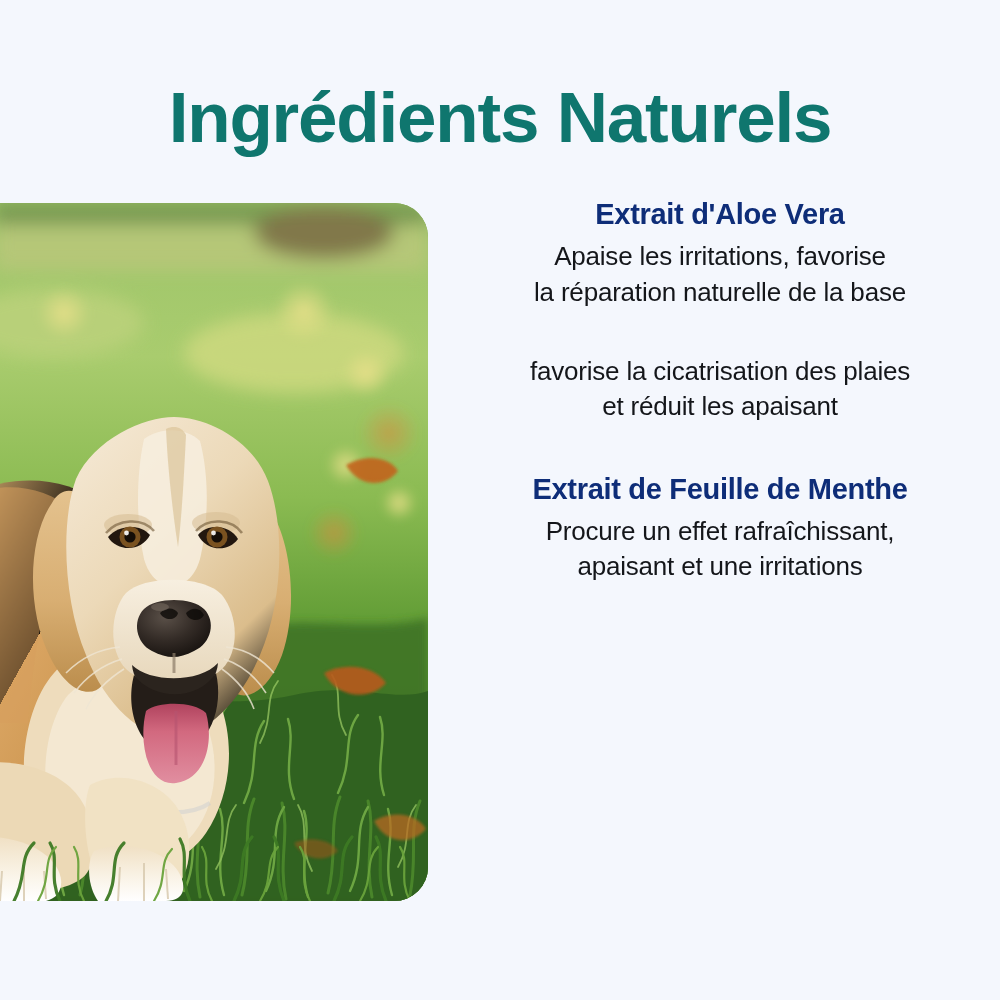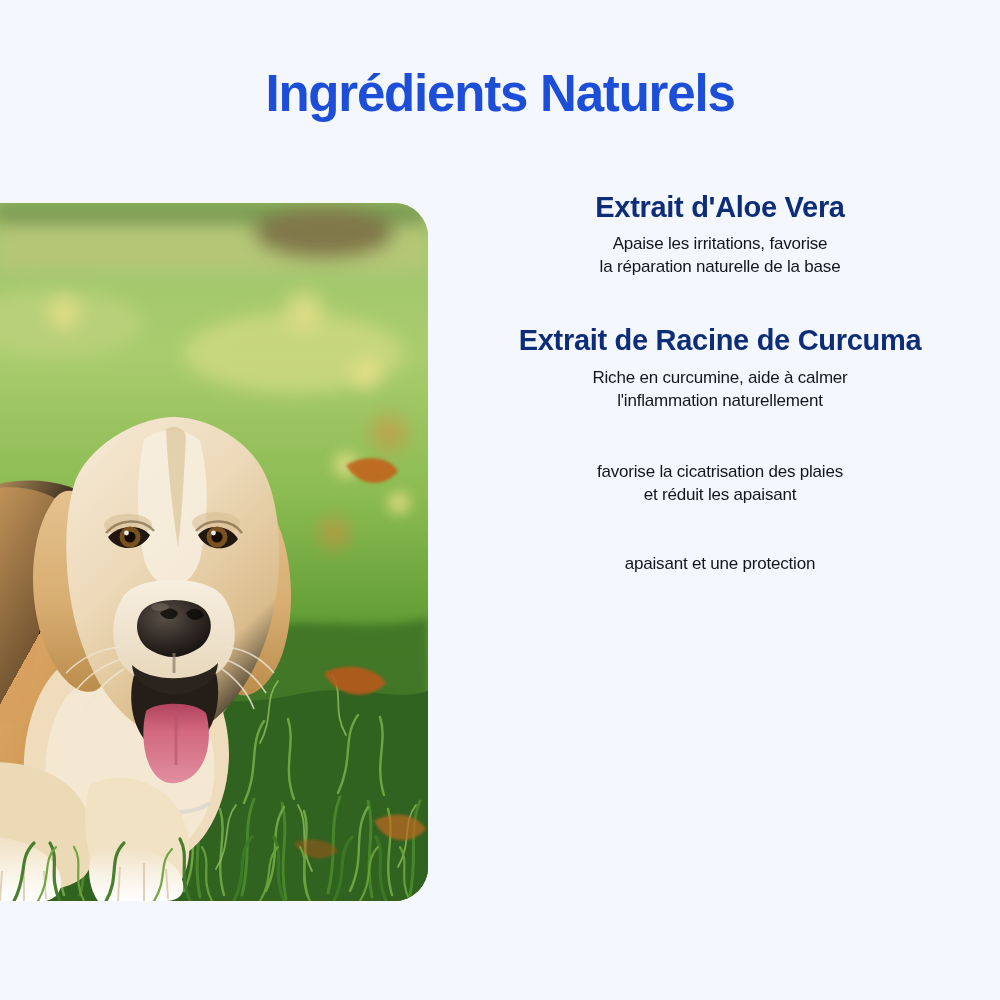--- a/index.html
+++ b/index.html
@@ -21,25 +21,25 @@
     background: #f4f7fd;
   }
 
   
   .page-title {
     position: absolute;
     top: 34px;
     left: 0;
     width: 1000px;
     text-align: center;
-    font-size: 51px;
+    font-size: 71px;
     line-height: 1.0;
     font-weight: 800;
     letter-spacing: -1.2px;
-    color: #1d4ed8;
+    color: #0f766e;
     white-space: nowrap;
   }
 
   
   .photo-panel {
     position: absolute;
     left: -6px;
     top: 203px;
     width: 434px;
     height: 698px;
@@ -50,40 +50,40 @@
   .photo-panel svg {
     display: block;
     width: 100%;
     height: 100%;
   }
 
   
   .ingredients {
     position: absolute;
     left: 455px;
-    top: 189px;
+    top: 196px;
     width: 530px;
   }
   .ingredient {
     text-align: center;
     margin-bottom: 36px;
   }
   .ingredient:last-child { margin-bottom: 0; }
 
   .ing-title {
     font-size: 29px;
     font-weight: 800;
     color: #0e2d78;
     letter-spacing: -0.3px;
     line-height: 1.25;
     margin-bottom: 7px;
     white-space: nowrap;
   }
   .ing-desc {
-    font-size: 17px;
+    font-size: 26px;
     font-weight: 400;
     color: #14161a;
     line-height: 1.36;
     letter-spacing: -0.2px;
   }
   .ing-desc .ln { display: block; white-space: nowrap; }
 
   
   .ingredient.i1 { margin-bottom: 44px; }
   .ingredient.i2 { margin-bottom: 48px; }
@@ -350,35 +350,30 @@
   <div class="ingredients">
 
     <div class="ingredient i1">
       <div class="ing-title">Extrait d'Aloe Vera</div>
       <div class="ing-desc">
         <span class="ln">Apaise les irritations, favorise</span>
         <span class="ln">la réparation naturelle de la base</span>
       </div>
     </div>
 
-    <div class="ingredient i2">
-      <div class="ing-title">Extrait de Racine de Curcuma</div>
-      <div class="ing-desc">
-        <span class="ln">Riche en curcumine, aide à calmer</span>
-        <span class="ln">l'inflammation naturellement</span>
-      </div>
-    </div>
 
     <div class="ingredient i3">
       <div class="ing-desc">
         <span class="ln">favorise la cicatrisation des plaies</span>
         <span class="ln">et réduit les apaisant</span>
       </div>
     </div>
 
     <div class="ingredient i4">
+      <div class="ing-title">Extrait de Feuille de Menthe</div>
       <div class="ing-desc">
-        <span class="ln">apaisant et une protection</span>
+        <span class="ln">Procure un effet rafraîchissant,</span>
+        <span class="ln">apaisant et une irritations</span>
       </div>
     </div>
 
   </div>
 </div>
 
 </body></html>

